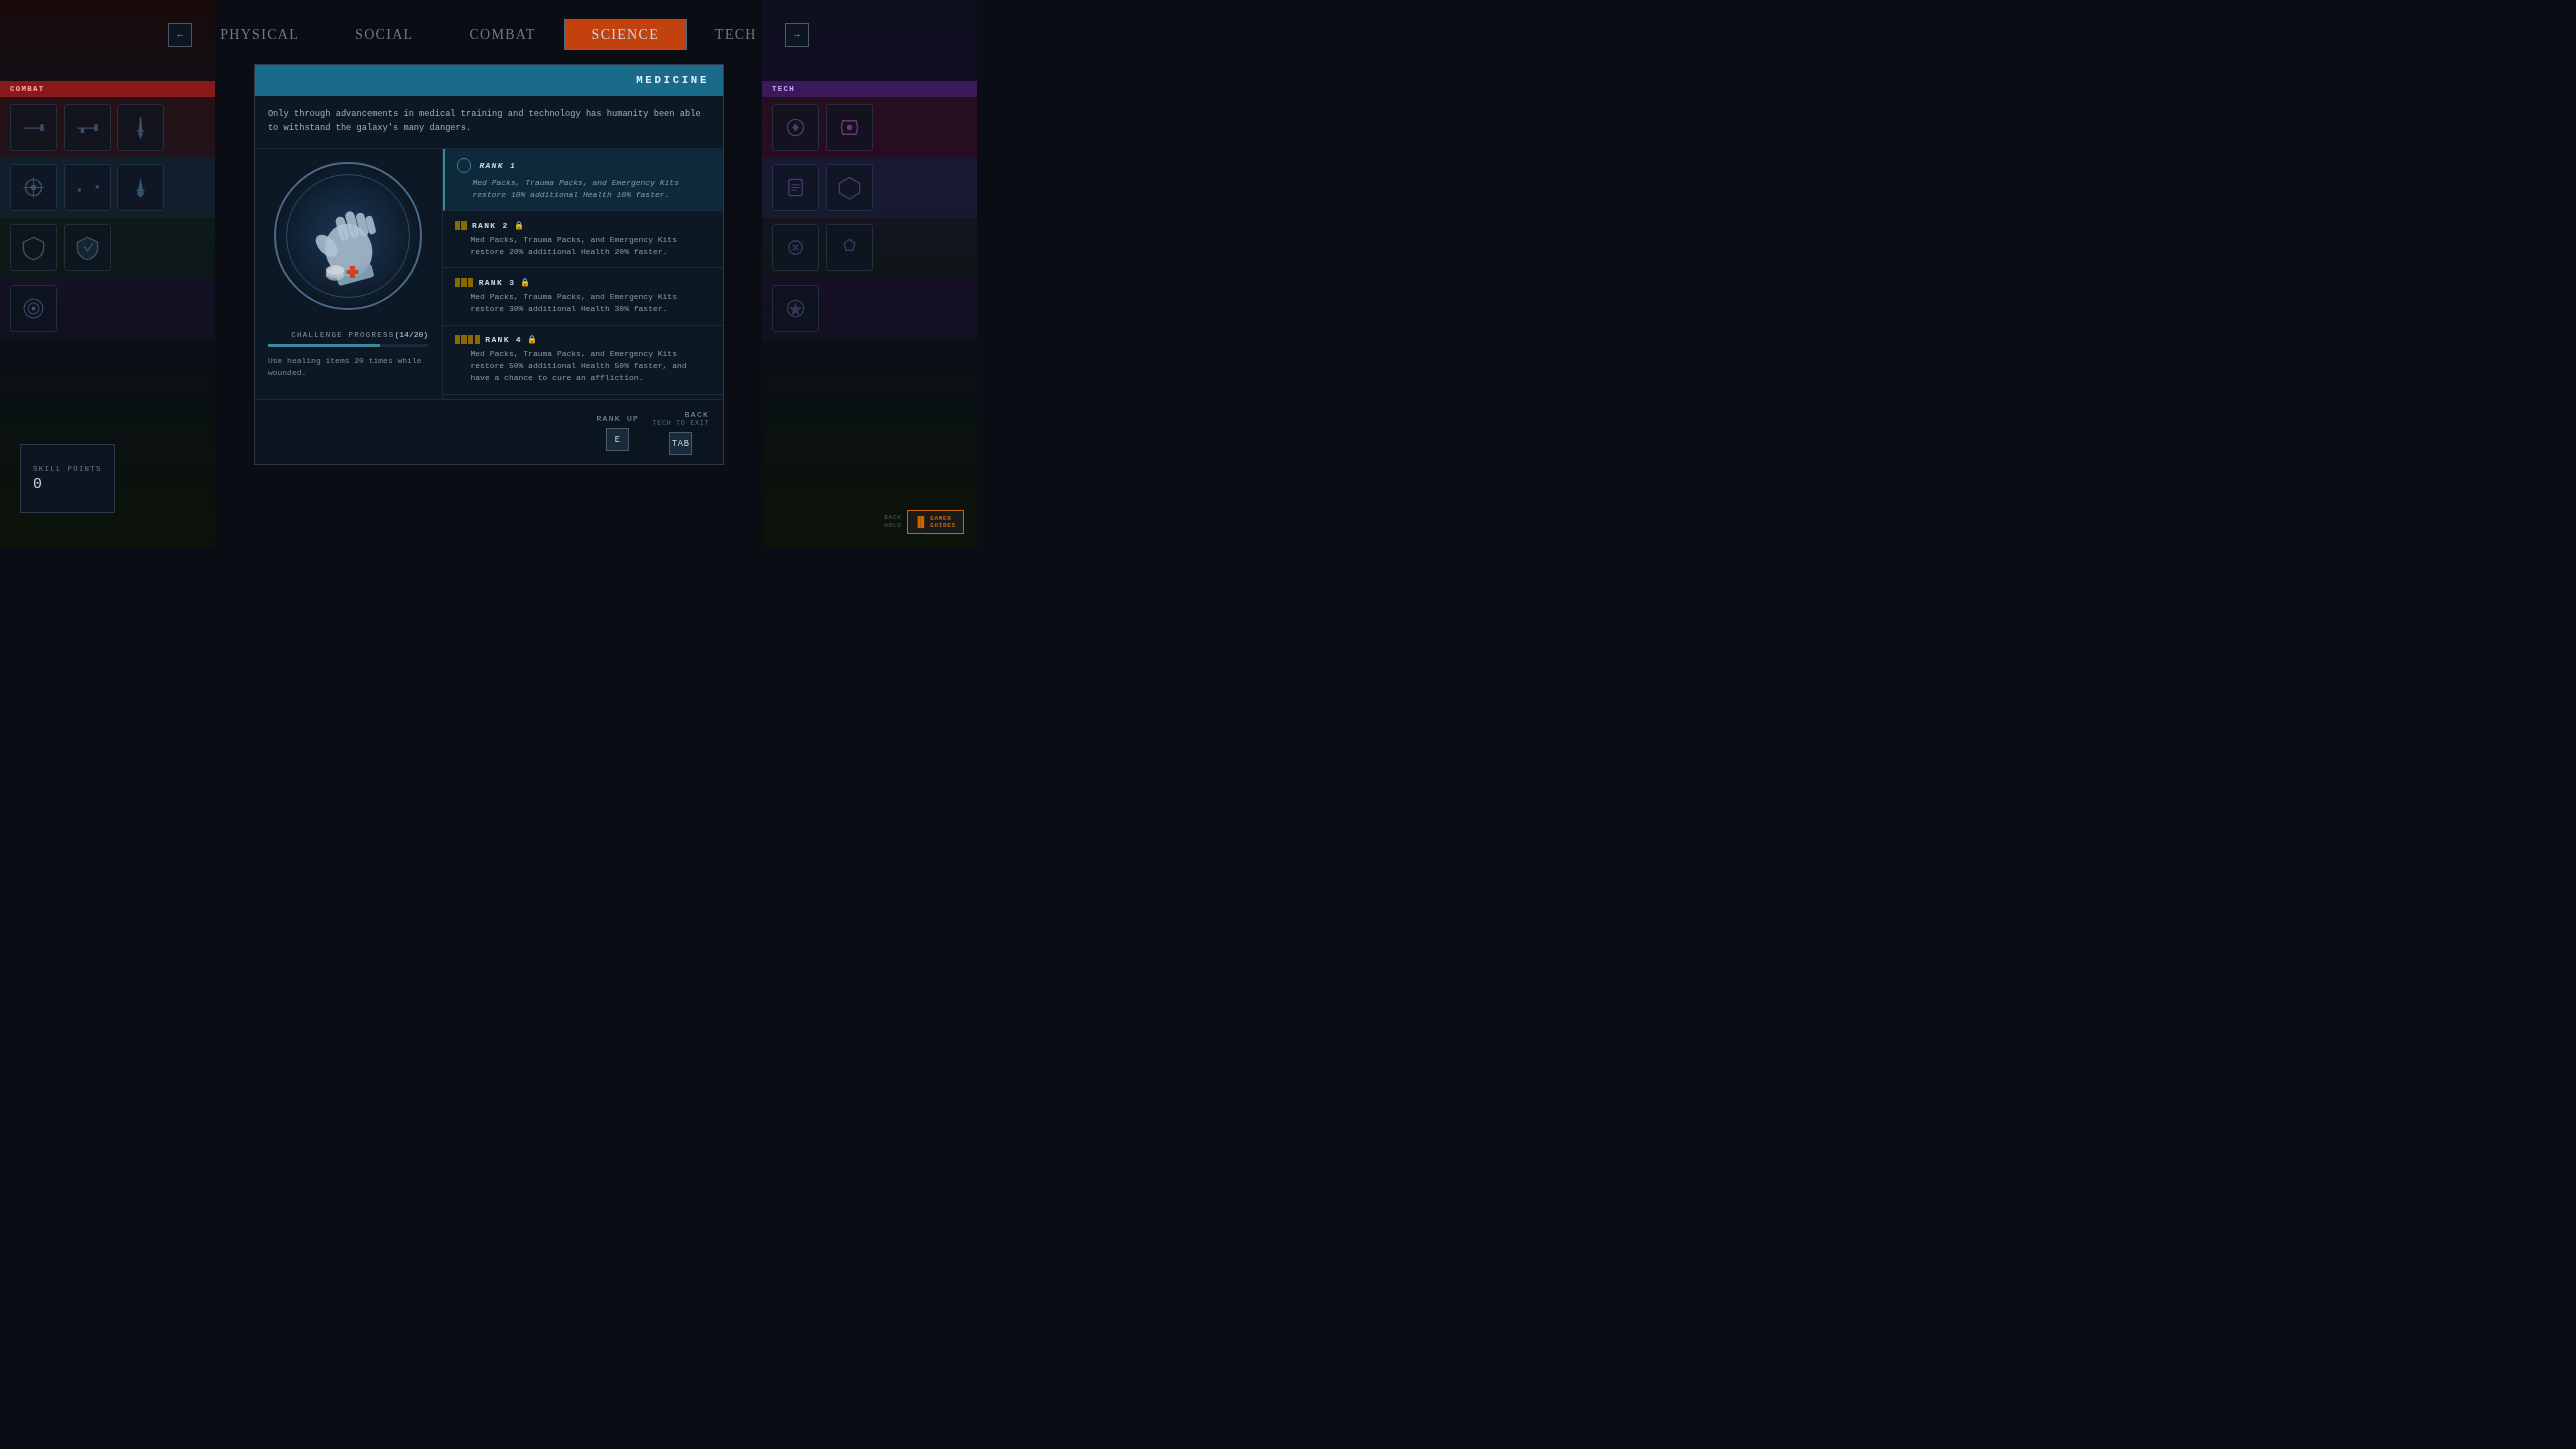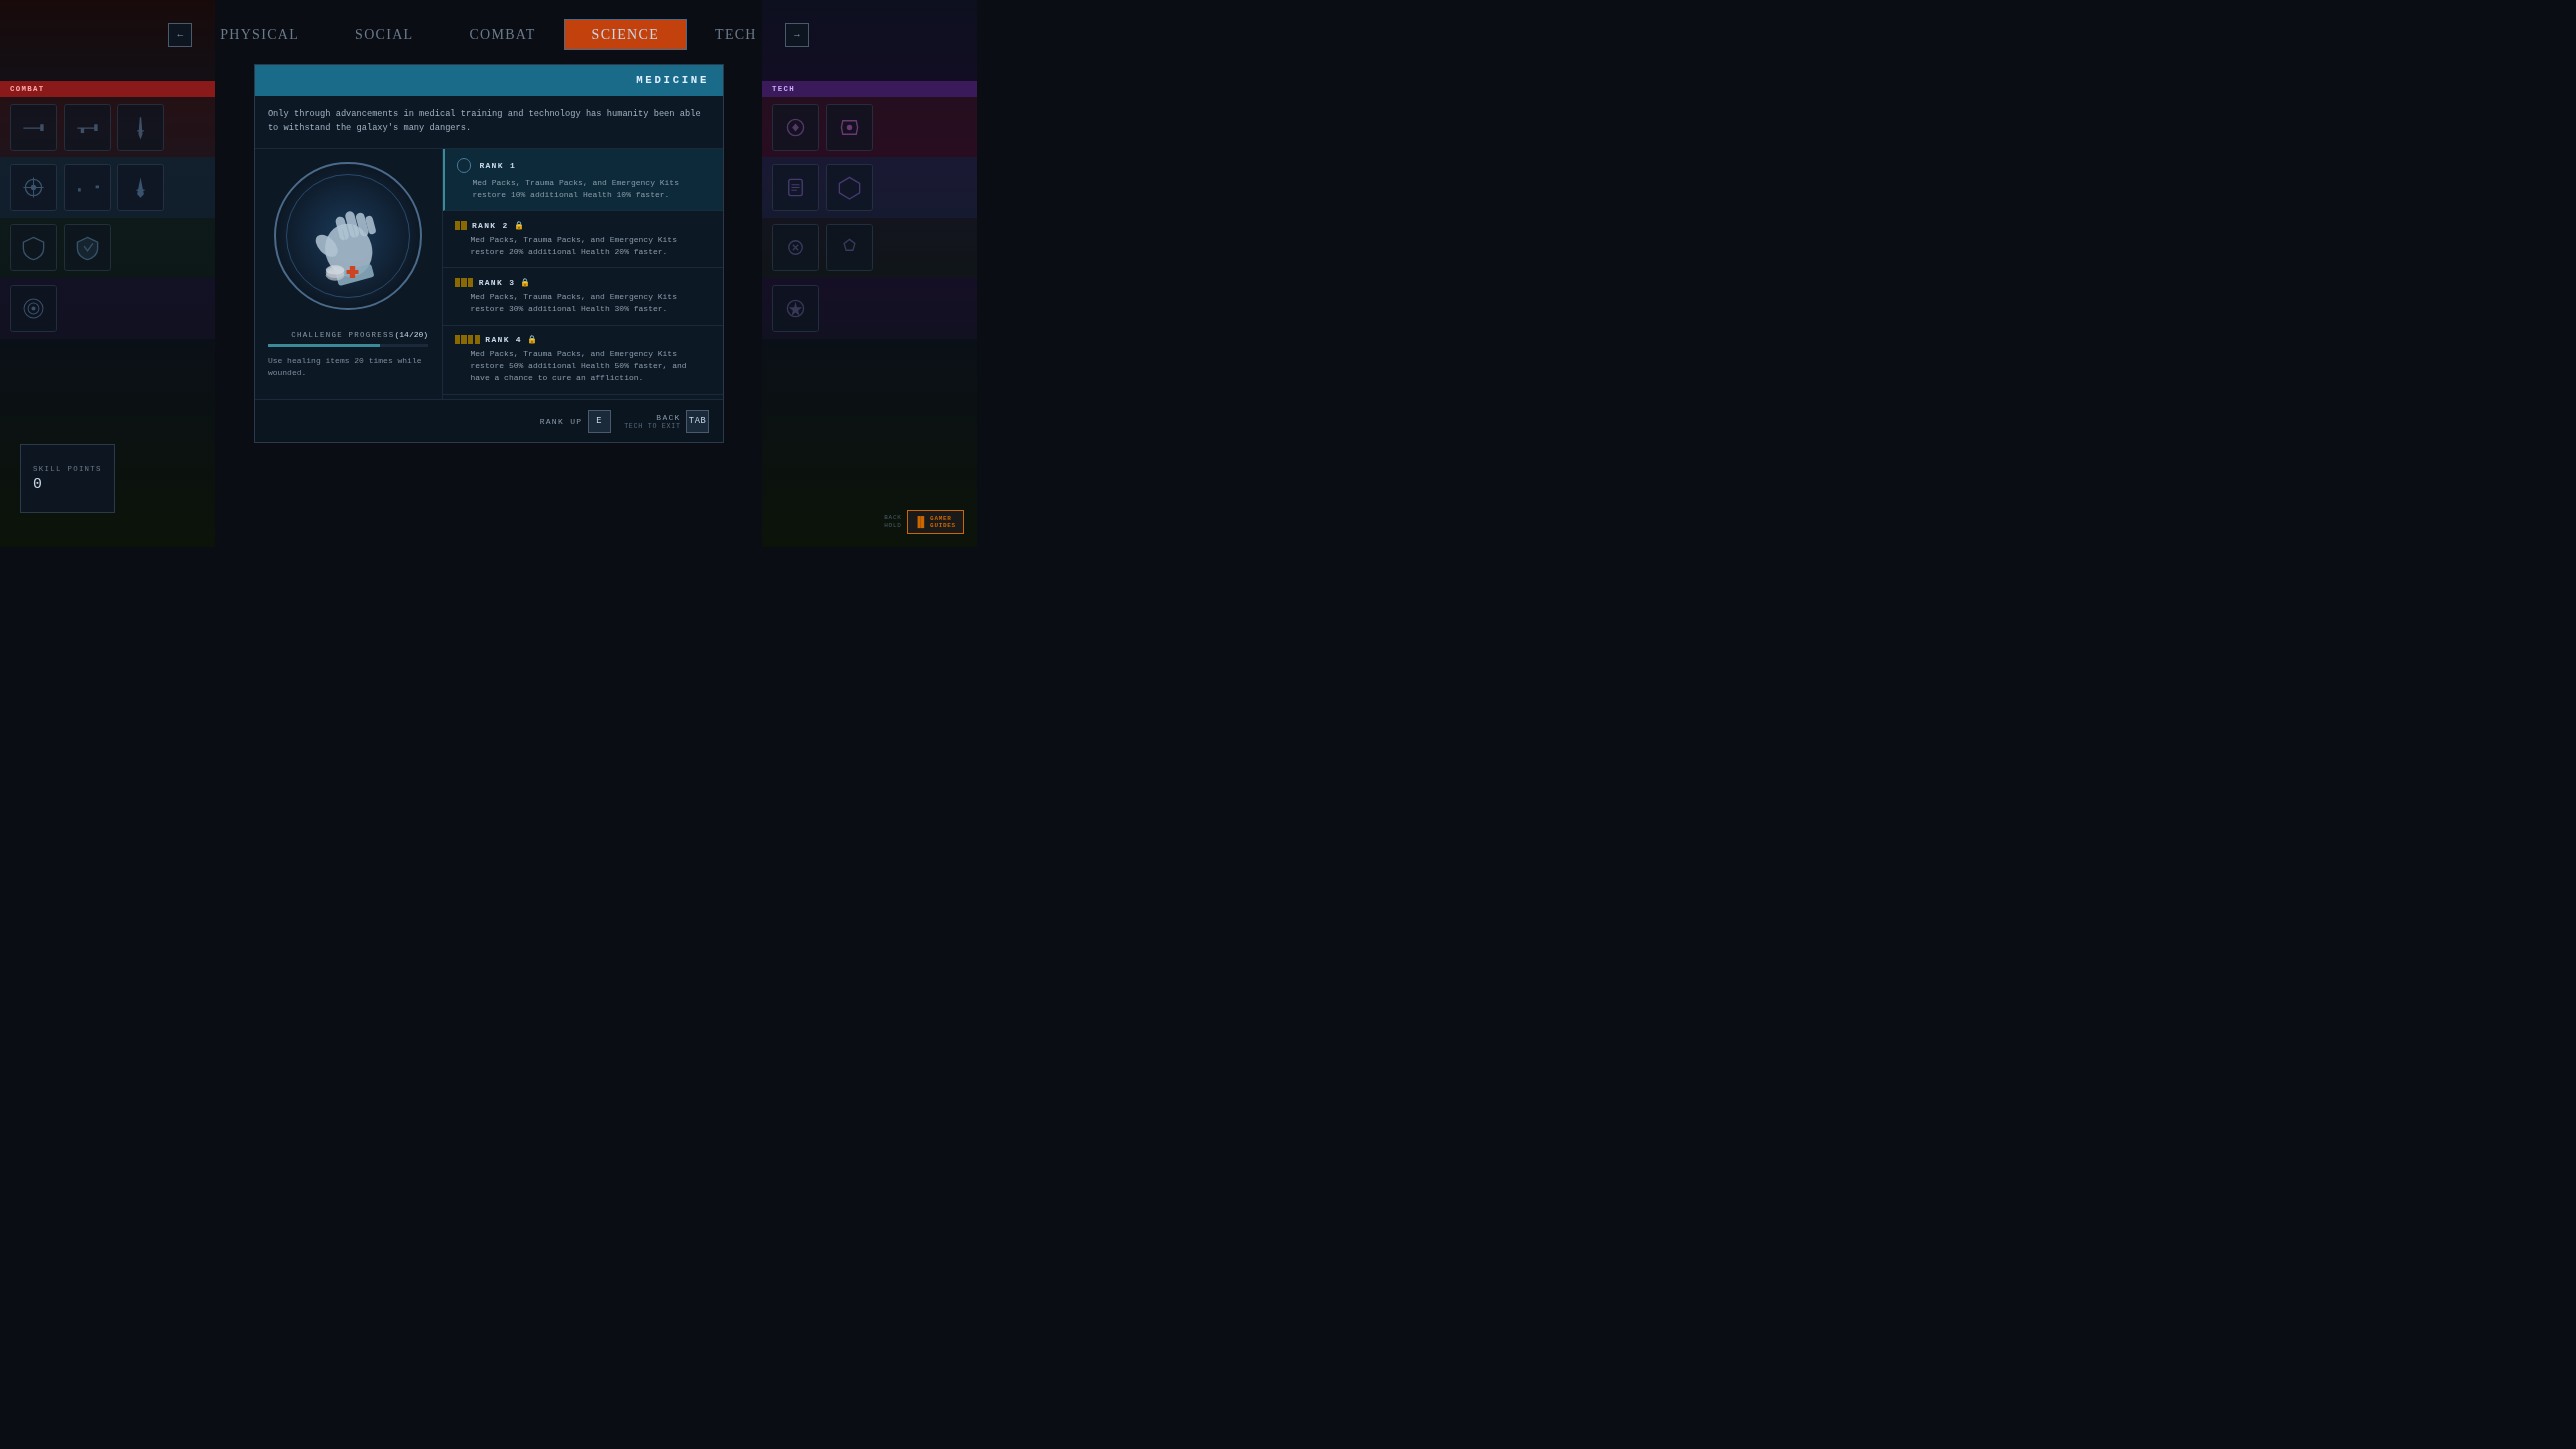--- a/index.html
+++ b/index.html
@@ -232,20 +232,21 @@
 
     .rank-item {
       padding: 9.4px 12px;
       border-bottom: 0.7px solid #1a2a3a;
       position: relative;
     }
 
     .rank-item.active {
       background: #0d2a3a;
       border-left: 2px solid #3a8a9a;
+      font-style: italic;
     }
 
     .rank-header {
       display: flex;
       align-items: center;
       gap: 5.4px;
       margin-bottom: 4px;
     }
 
     .rank-indicator {
@@ -296,20 +297,21 @@
       justify-content: flex-end;
       gap: 13.4px;
       border-top: 0.7px solid #1a2a3a;
       background: #0a1520;
     }
 
     .action-group {
       display: flex;
       align-items: center;
       gap: 5.4px;
+      flex-direction: column;
     }
 
     .action-label {
       font-size: 8px;
       letter-spacing: 1.3px;
       color: #8a9aaa;
       text-transform: uppercase;
     }
 
     .key-btn {

